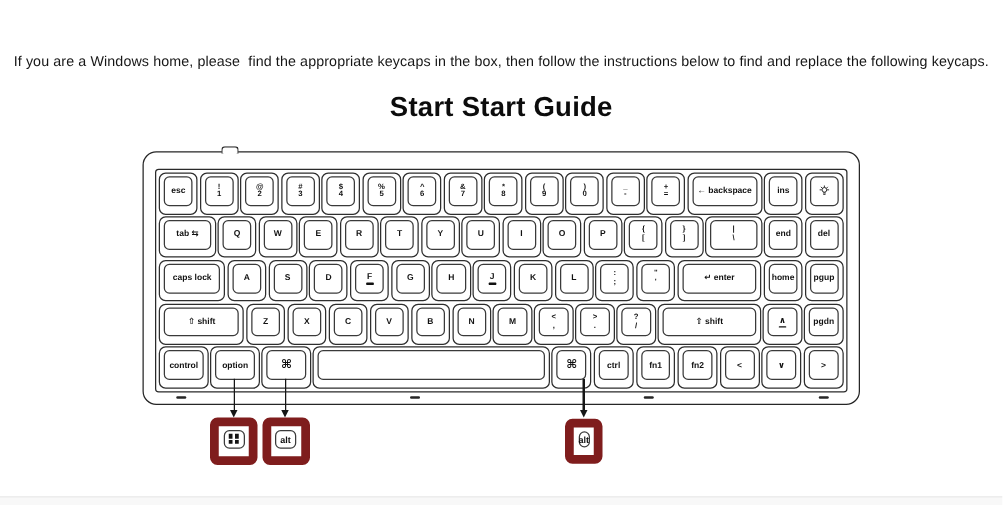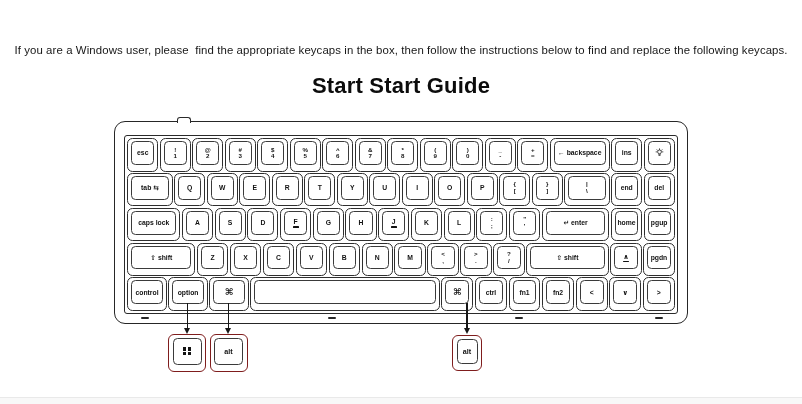--- a/index.html
+++ b/index.html
@@ -48,21 +48,21 @@
     position:absolute;left:3px;right:3px;top:2px;bottom:5.5px;
     border:1px solid #3a3a3a;border-radius:4.5px;
     display:flex;flex-direction:column;align-items:center;justify-content:center;
   }
   .leg{font-size:6.8px;font-weight:700;line-height:7.5px;color:#111;white-space:nowrap;}
   .leg.big{font-size:9.5px;line-height:10px;}
   .tleg,.bleg{font-size:6.2px;font-weight:700;line-height:6.6px;color:#111;}
   .homebar{width:6px;height:1.3px;background:#111;margin-top:1px;border-radius:.5px;}
   
   .capkey{
-    position:absolute;border:1px solid #7f1d1d;border-radius:6px;
+    position:absolute;border:7px solid #7f1d1d;border-radius:6px;
     box-sizing:border-box;background:#fff;
   }
   .capkey .cap{left:3.5px;right:3.5px;top:3px;bottom:6.5px;}
   .capkey .leg{font-size:7.2px;}
   .winlogo{display:grid;grid-template-columns:3.6px 3.6px;grid-gap:1.1px;}
   .winlogo span{width:3.6px;height:3.6px;background:#141414;display:block;}
   
   .arrow-line{position:absolute;width:1.3px;background:#161616;}
   .arrow-head{
     position:absolute;width:0;height:0;
@@ -70,21 +70,21 @@
     border-top:6.5px solid #161616;
   }
   .bottom-strip{
     position:absolute;left:0;right:0;top:397px;height:7px;
     background:#f8f8f8;border-top:1px solid #e9e9e9;
   }
 </style>
 </head>
 <body>
 
-<p class="instruction">If you are a Windows user, please  find the appropriate keycaps in the box, then follow the instructions below to find and replace the following keycaps.</p>
+<p class="instruction">If you are a Windows home, please  find the appropriate keycaps in the box, then follow the instructions below to find and replace the following keycaps.</p>
 <h1 class="title">Start Start Guide</h1>
 
 <div class="keyboard">
   <div class="port"></div>
   <div class="plate" id="plate">
       <div class="krow">
         <div class="key" style="flex: 1 1 0%;">
           <div class="cap">
             <span class="leg">esc</span>
           </div>

